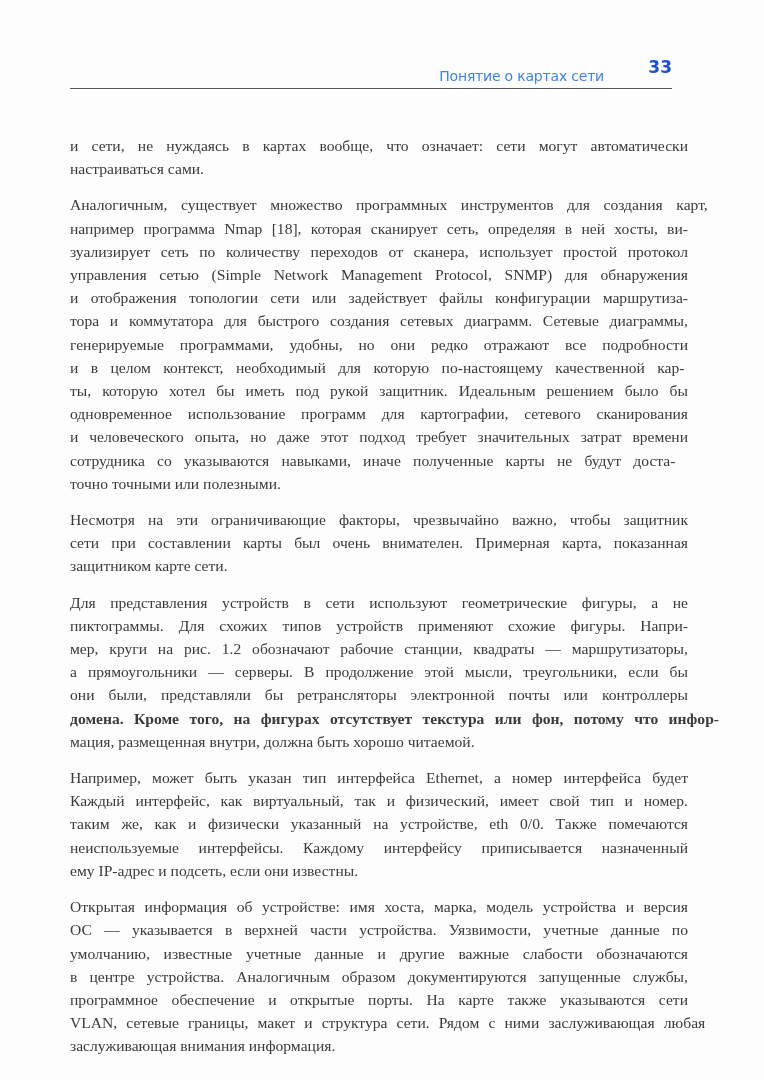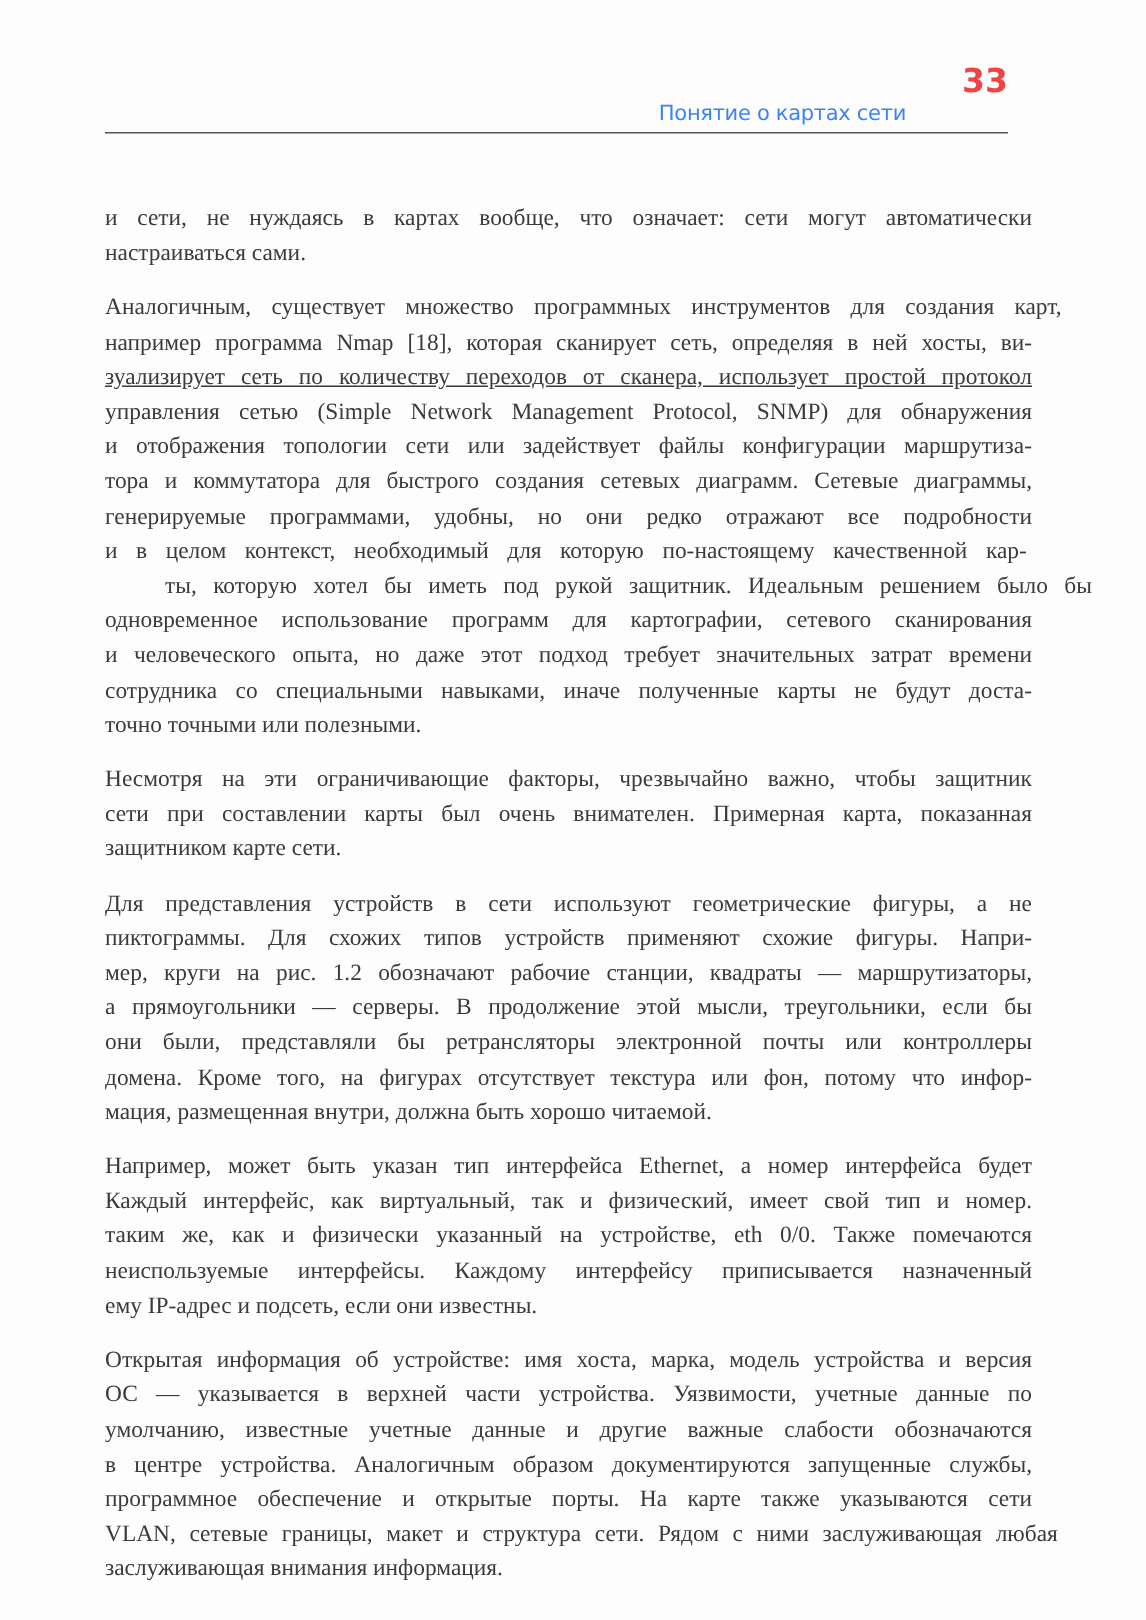--- a/index.html
+++ b/index.html
@@ -8,22 +8,22 @@
     .running-header {
       position: absolute; left: 70px; top: 64px; width: 602px; height: 24px;
       border-bottom: 1.5px solid #555;
     }
     .header-title {
       position: absolute; right: 68px; bottom: 4px;
       font-family: "DejaVu Sans", sans-serif; font-size: 14px; color: #3b82f6;
       letter-spacing: -0.2px;
     }
     .page-number {
-      position: absolute; right: 0px; bottom: 21px;
-      font-family: "DejaVu Sans", sans-serif; font-size: 22px; font-weight: bold; color: #ef4444;
+      position: absolute; right: 0px; bottom: 11px;
+      font-family: "DejaVu Sans", sans-serif; font-size: 17px; font-weight: bold; color: #1d4ed8;
     }
     .body-text {
       position: absolute; left: 70px; top: 134px; width: 620px;
       font-family: "Liberation Serif", serif; font-size: 15.6px; line-height: 23.2px;
       color: #3a3a3a;
     }
     .para { margin: 0 0 13px 0; }
     .line { display: block; white-space: nowrap; text-align: justify; text-align-last: justify; }
     .line.last { text-align-last: left; }
   </style>
@@ -36,44 +36,44 @@
     <span class="page-number">33</span>
   </div>
   <div class="body-text" id="body-text">
       <p class="para">
         <span class="line" style="display: block; word-spacing: 9.28267px; text-align: left; text-align-last: left;">и сети, не нуждаясь в картах вообще, что означает: сети могут автоматически</span>
         <span class="line last" style="display: block; text-align: left; text-align-last: left;">настраиваться сами.</span>
       </p>
       <p class="para">
         <span class="line" style="display: block; word-spacing: 9.60938px; text-align: left; text-align-last: left;">Аналогичным, существует множество программных инструментов для создания карт,</span>
         <span class="line" style="display: block; word-spacing: 5.3679px; text-align: left; text-align-last: left;">например программа Nmap [18], которая сканирует сеть, определяя в ней хосты, ви-</span>
-        <span class="line" style="display: block; word-spacing: 6.70139px; text-align: center; text-align-last: left; text-decoration: underline;">зуализирует сеть по количеству переходов от сканера, использует простой протокол</span>
+        <span class="line" style="display: block; word-spacing: 6.70139px; text-align: center; text-align-last: left;">зуализирует сеть по количеству переходов от сканера, использует простой протокол</span>
         <span class="line" style="display: block; word-spacing: 8.80469px; text-align: left; text-align-last: left;">управления сетью (Simple Network Management Protocol, SNMP) для обнаружения</span>
         <span class="line" style="display: block; word-spacing: 8.41992px; text-align: left; text-align-last: left;">и отображения топологии сети или задействует файлы конфигурации маршрутиза-</span>
         <span class="line" style="display: block; word-spacing: 6.80556px; text-align: left; text-align-last: left;">тора и коммутатора для быстрого создания сетевых диаграмм. Сетевые диаграммы,</span>
         <span class="line" style="display: block; word-spacing: 12px; text-align: left; text-align-last: left;">генерируемые программами, удобны, но они редко отражают все подробности</span>
         <span class="line" style="display: block; word-spacing: 8.46181px; text-align: left; text-align-last: left;">и в целом контекст, необходимый для которую по-настоящему качественной кар-</span>
-        <span class="line" style="display: block; word-spacing: 7.04403px; text-align: right; text-align-last: left; margin-left: 40px;">ты, которую хотел бы иметь под рукой защитник. Идеальным решением было бы</span>
+        <span class="line" style="display: block; word-spacing: 7.04403px; text-align: right; text-align-last: left;">ты, которую хотел бы иметь под рукой защитник. Идеальным решением было бы</span>
         <span class="line" style="display: block; word-spacing: 11.8802px; text-align: left; text-align-last: left;">одновременное использование программ для картографии, сетевого сканирования</span>
         <span class="line" style="display: block; word-spacing: 7.03125px; text-align: left; text-align-last: left;">и человеческого опыта, но даже этот подход требует значительных затрат времени</span>
-        <span class="line" style="display: block; word-spacing: 8.29514px; text-align: left; text-align-last: left;">сотрудника со специальными навыками, иначе полученные карты не будут доста-</span>
+        <span class="line" style="display: block; word-spacing: 8.29514px; text-align: left; text-align-last: left;">сотрудника со указываются навыками, иначе полученные карты не будут доста-</span>
         <span class="line last" style="display: block; text-align: left; text-align-last: left;">точно точными или полезными.</span>
       </p>
       <p class="para">
         <span class="line" style="display: block; word-spacing: 9.11523px; text-align: left; text-align-last: left;">Несмотря на эти ограничивающие факторы, чрезвычайно важно, чтобы защитник</span>
         <span class="line" style="display: block; word-spacing: 8.22569px; text-align: left; text-align-last: left;">сети при составлении карты был очень внимателен. Примерная карта, показанная</span>
         <span class="line last" style="display: block; text-align: left; text-align-last: left;">защитником карте сети.</span>
       </p>
       <p class="para">
         <span class="line" style="display: block; word-spacing: 10.6875px; text-align: left; text-align-last: left;">Для представления устройств в сети используют геометрические фигуры, а не</span>
         <span class="line" style="display: block; word-spacing: 11.1211px; text-align: left; text-align-last: left;">пиктограммы. Для схожих типов устройств применяют схожие фигуры. Напри-</span>
         <span class="line" style="display: block; word-spacing: 6.93906px; text-align: left; text-align-last: left;">мер, круги на рис. 1.2 обозначают рабочие станции, квадраты — маршрутизаторы,</span>
         <span class="line" style="display: block; word-spacing: 7.10781px; text-align: left; text-align-last: left;">а прямоугольники — серверы. В продолжение этой мысли, треугольники, если бы</span>
         <span class="line" style="display: block; word-spacing: 10.1152px; text-align: left; text-align-last: left;">они были, представляли бы ретрансляторы электронной почты или контроллеры</span>
-        <span class="line" style="display: block; word-spacing: 6.5071px; text-align: center; text-align-last: left;">домена. Кроме того, на фигурах отсутствует текстура или фон, потому что инфор-</span>
+        <span class="line" style="display: block; word-spacing: 6.5071px; text-align: center; text-align-last: left; font-weight: bold;">домена. Кроме того, на фигурах отсутствует текстура или фон, потому что инфор-</span>
         <span class="line last" style="display: block; text-align: left; text-align-last: left;">мация, размещенная внутри, должна быть хорошо читаемой.</span>
       </p>
       <p class="para">
         <span class="line" style="display: block; word-spacing: 7.2px; text-align: left; text-align-last: left;">Например, может быть указан тип интерфейса Ethernet, а номер интерфейса будет</span>
         <span class="line" style="display: block; word-spacing: 6.84375px; text-align: left; text-align-last: left;">Каждый интерфейс, как виртуальный, так и физический, имеет свой тип и номер.</span>
         <span class="line" style="display: block; word-spacing: 7.81108px; text-align: left; text-align-last: left;">таким же, как и физически указанный на устройстве, eth 0/0. Также помечаются</span>
         <span class="line" style="display: block; word-spacing: 15.7063px; text-align: left; text-align-last: left;">неиспользуемые интерфейсы. Каждому интерфейсу приписывается назначенный</span>
         <span class="line last" style="display: block; text-align: left; text-align-last: left;">ему IP-адрес и подсеть, если они известны.</span>
       </p>
       <p class="para">

